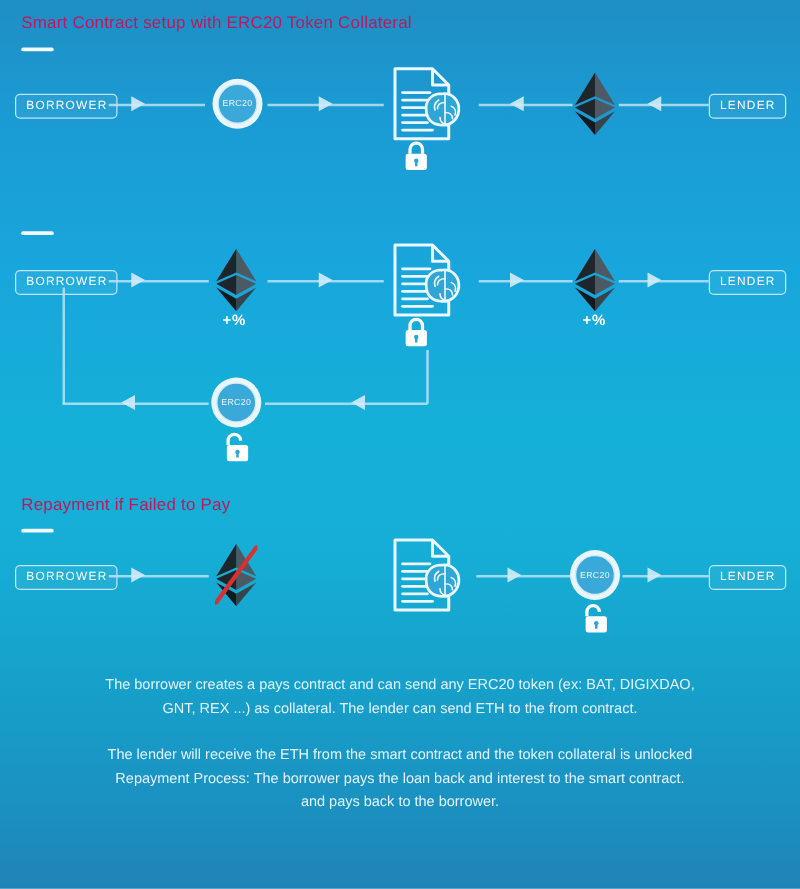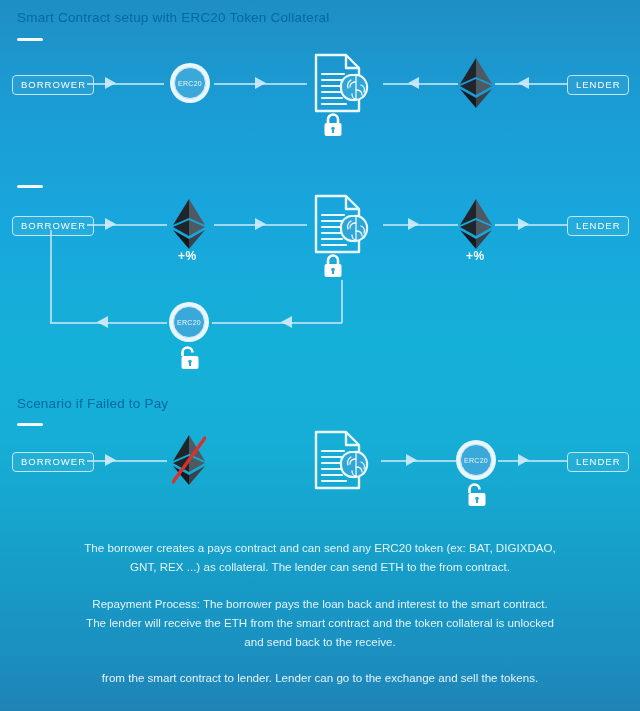--- a/index.html
+++ b/index.html
@@ -19,21 +19,21 @@
     overflow: hidden;
     position: relative;
   }
   .stage { position: relative; width: 640px; height: 711px; }
 
   
   .sec-title {
     position: absolute;
     font-size: 13.5px;
     letter-spacing: .2px;
-    color: #0369a1;
+    color: #be185d;
     white-space: nowrap;
   }
   .sec-rule {
     position: absolute;
     width: 26px; height: 3px;
     background: #ffffff;
     border-radius: 2px;
     opacity: .95;
   }
 
@@ -296,21 +296,21 @@
       <rect x="2.5" y="11" width="17" height="13" rx="2" fill="#ffffff"></rect>
       <circle cx="11" cy="16.5" r="1.8" fill="#2fa6d6"></circle>
       <rect x="10" y="17" width="2" height="4" fill="#2fa6d6"></rect>
     </svg>
   </div>
 
   <div class="line" style="left:212px; top:322px; width:130px;"></div>
   <div class="arrow-l" style="left:281px; top:315.5px;"></div>
   <div class="vline" style="left:341px; top:280px; height:43px;"></div>
 
-  <div class="sec-title" style="left:17px; top:396px;">Scenario if Failed to Pay</div>
+  <div class="sec-title" style="left:17px; top:396px;">Repayment if Failed to Pay</div>
   <div class="sec-rule" style="left:17px; top:423px;"></div>
 
   <div class="line" style="left:87px; top:460px; width:80px;"></div>
   <div class="arrow-r" style="left:105px; top:453.5px;"></div>
 
   <div class="pill" style="left:12px; top:452px;">BORROWER</div>
 
   <div class="eth" style="left:172px; top:434px;">
     <svg viewBox="0 0 34 52">
       <polygon points="17,1 17,20 33,27" fill="#4e5a63"></polygon>
@@ -368,22 +368,21 @@
   <div class="arrow-r" style="left:518px; top:453.5px;"></div>
 
   <div class="pill" style="left:567px; top:452px;">LENDER</div>
 
   <div class="copy" style="top:538px;">
     <p>The borrower creates a pays contract and can send any ERC20 token (ex: BAT, DIGIXDAO,</p>
     <p>GNT, REX ...) as collateral. The lender can send ETH to the from contract.</p>
   </div>
 
   <div class="copy" style="top:594px;">
+    <p>The lender will receive the ETH from the smart contract and the token collateral is unlocked</p>
     <p>Repayment Process: The borrower pays the loan back and interest to the smart contract.</p>
-    <p>The lender will receive the ETH from the smart contract and the token collateral is unlocked</p>
-    <p>and send back to the receive.</p>
+    <p>and pays back to the borrower.</p>
   </div>
 
   <div class="copy" style="top:668px;">
-    <p>from the smart contract to lender. Lender can go to the exchange and sell the tokens.</p>
   </div>
 
 </div>
 
 </body></html>

